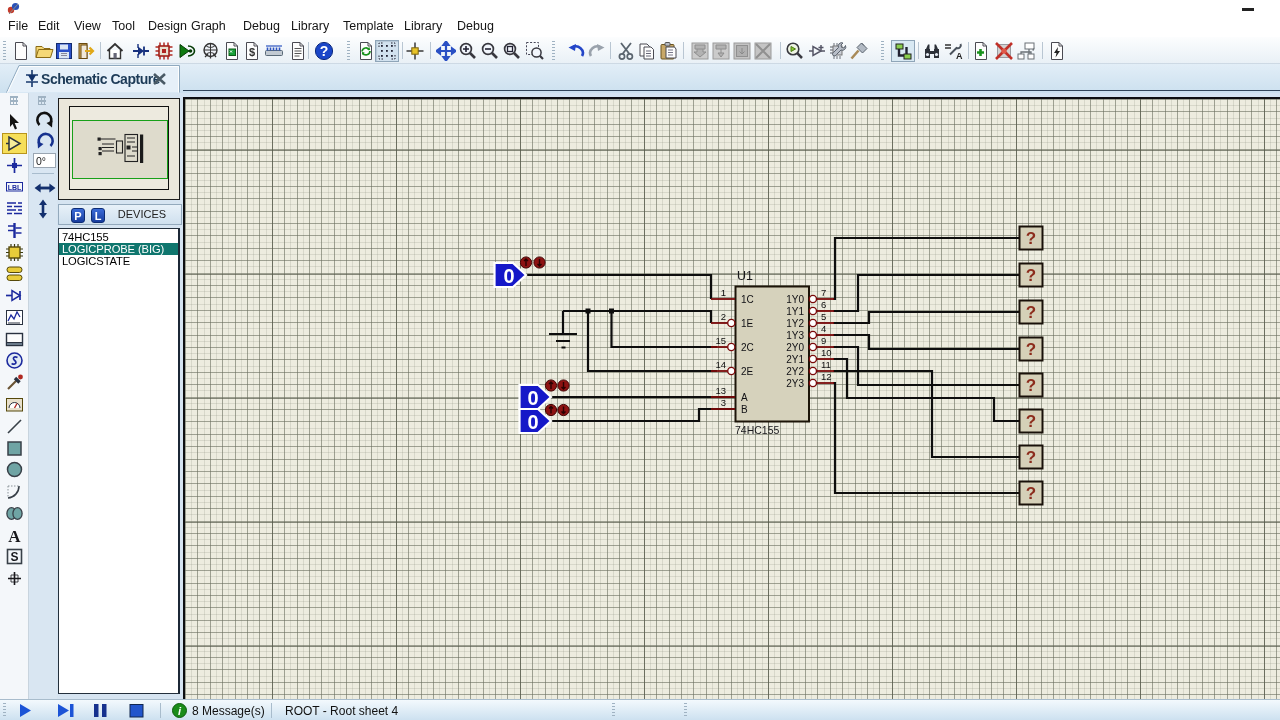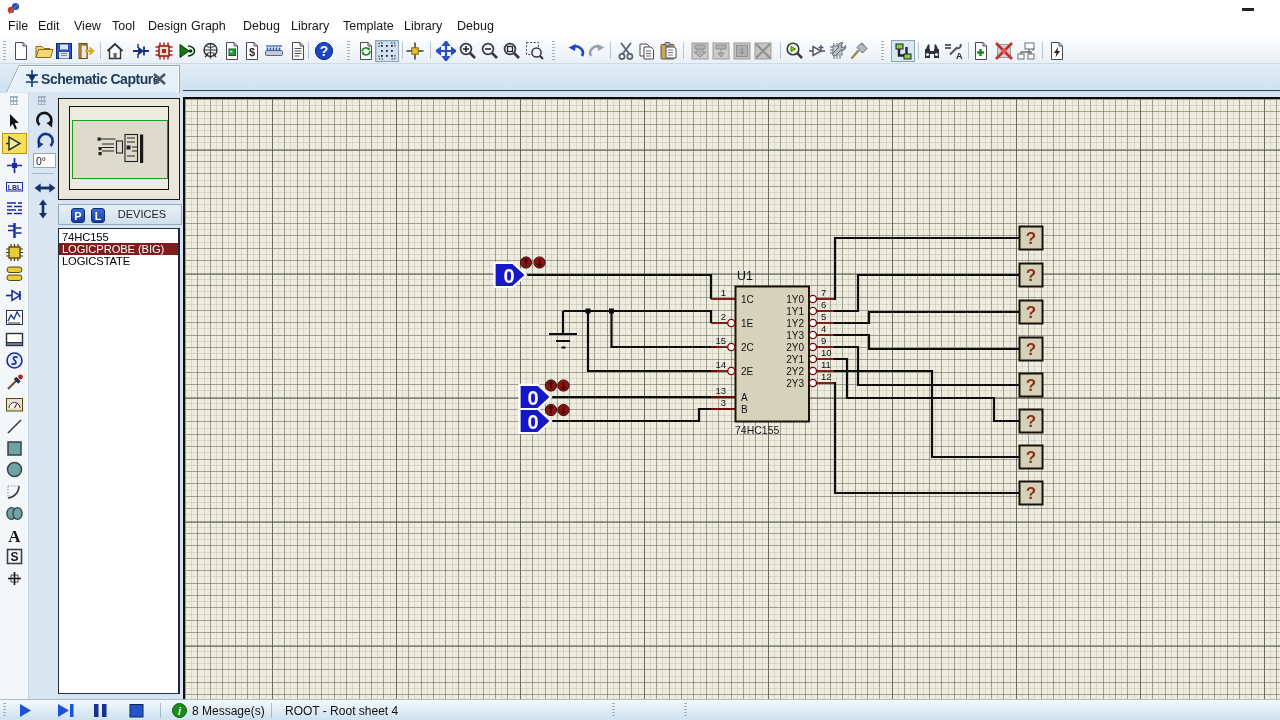--- a/index.html
+++ b/index.html
@@ -31,21 +31,21 @@
 
 #prev{left:58px;top:98px;width:122px;height:102px;background:#ebe7db;border:1.5px solid #1c1c1c}
 #prevsheet{left:10px;top:7px;width:100px;height:84px;border:1px solid #111;background:#edeadf}
 #prevgreen{left:2px;top:13px;width:96px;height:59px;border:1px solid #18a018;background:rgba(205,202,182,.45)}
 
 #devhead{left:58px;top:204px;width:124px;height:21px;background:linear-gradient(#e8f1f9,#cfe0ee);border:1px solid #93a9bc}
 .plbtn{position:absolute;top:2.5px;width:14px;height:15px;border-radius:3px;background:linear-gradient(#3c6cd8,#173c9e);border:1px solid #0d2c74;color:#fff;font-weight:bold;font-size:11px;text-align:center;line-height:15px}
 #devhead .cap{position:absolute;left:0;top:3px;width:124px;text-align:center;font-size:11px;color:#222;padding-left:42px;box-sizing:border-box}
 #devlist{left:58px;top:228px;width:122px;height:466px;background:#fff;border:1.5px solid #232f3c;border-right:2px solid #1c2836;font-size:11.2px;color:#000;letter-spacing:-0.1px}
 #devlist .it{position:absolute;left:0;width:119px;height:12.2px;line-height:12.2px;padding-left:3px;white-space:nowrap}
-#devlist .hl{background:#7f1d1d;color:#fff}
+#devlist .hl{background:#0f766e;color:#fff}
 
 #tabshape{left:0;top:64px}
 .tb{position:absolute;top:3.5px;width:20px;height:20px}
 .tsep{position:absolute;top:5px;width:1px;height:17px;background:#b9c6d2}
 .thandle{position:absolute;top:4px;width:3px;height:19px;background-image:repeating-linear-gradient(to bottom,#9fb2c2 0 1px,transparent 1px 3px)}
 .sicon{position:absolute;left:5px;width:19px;height:19px}
 .ricon{position:absolute;width:22px;height:20px}
 </style></head><body>
 
 <div class="abs" id="title">

